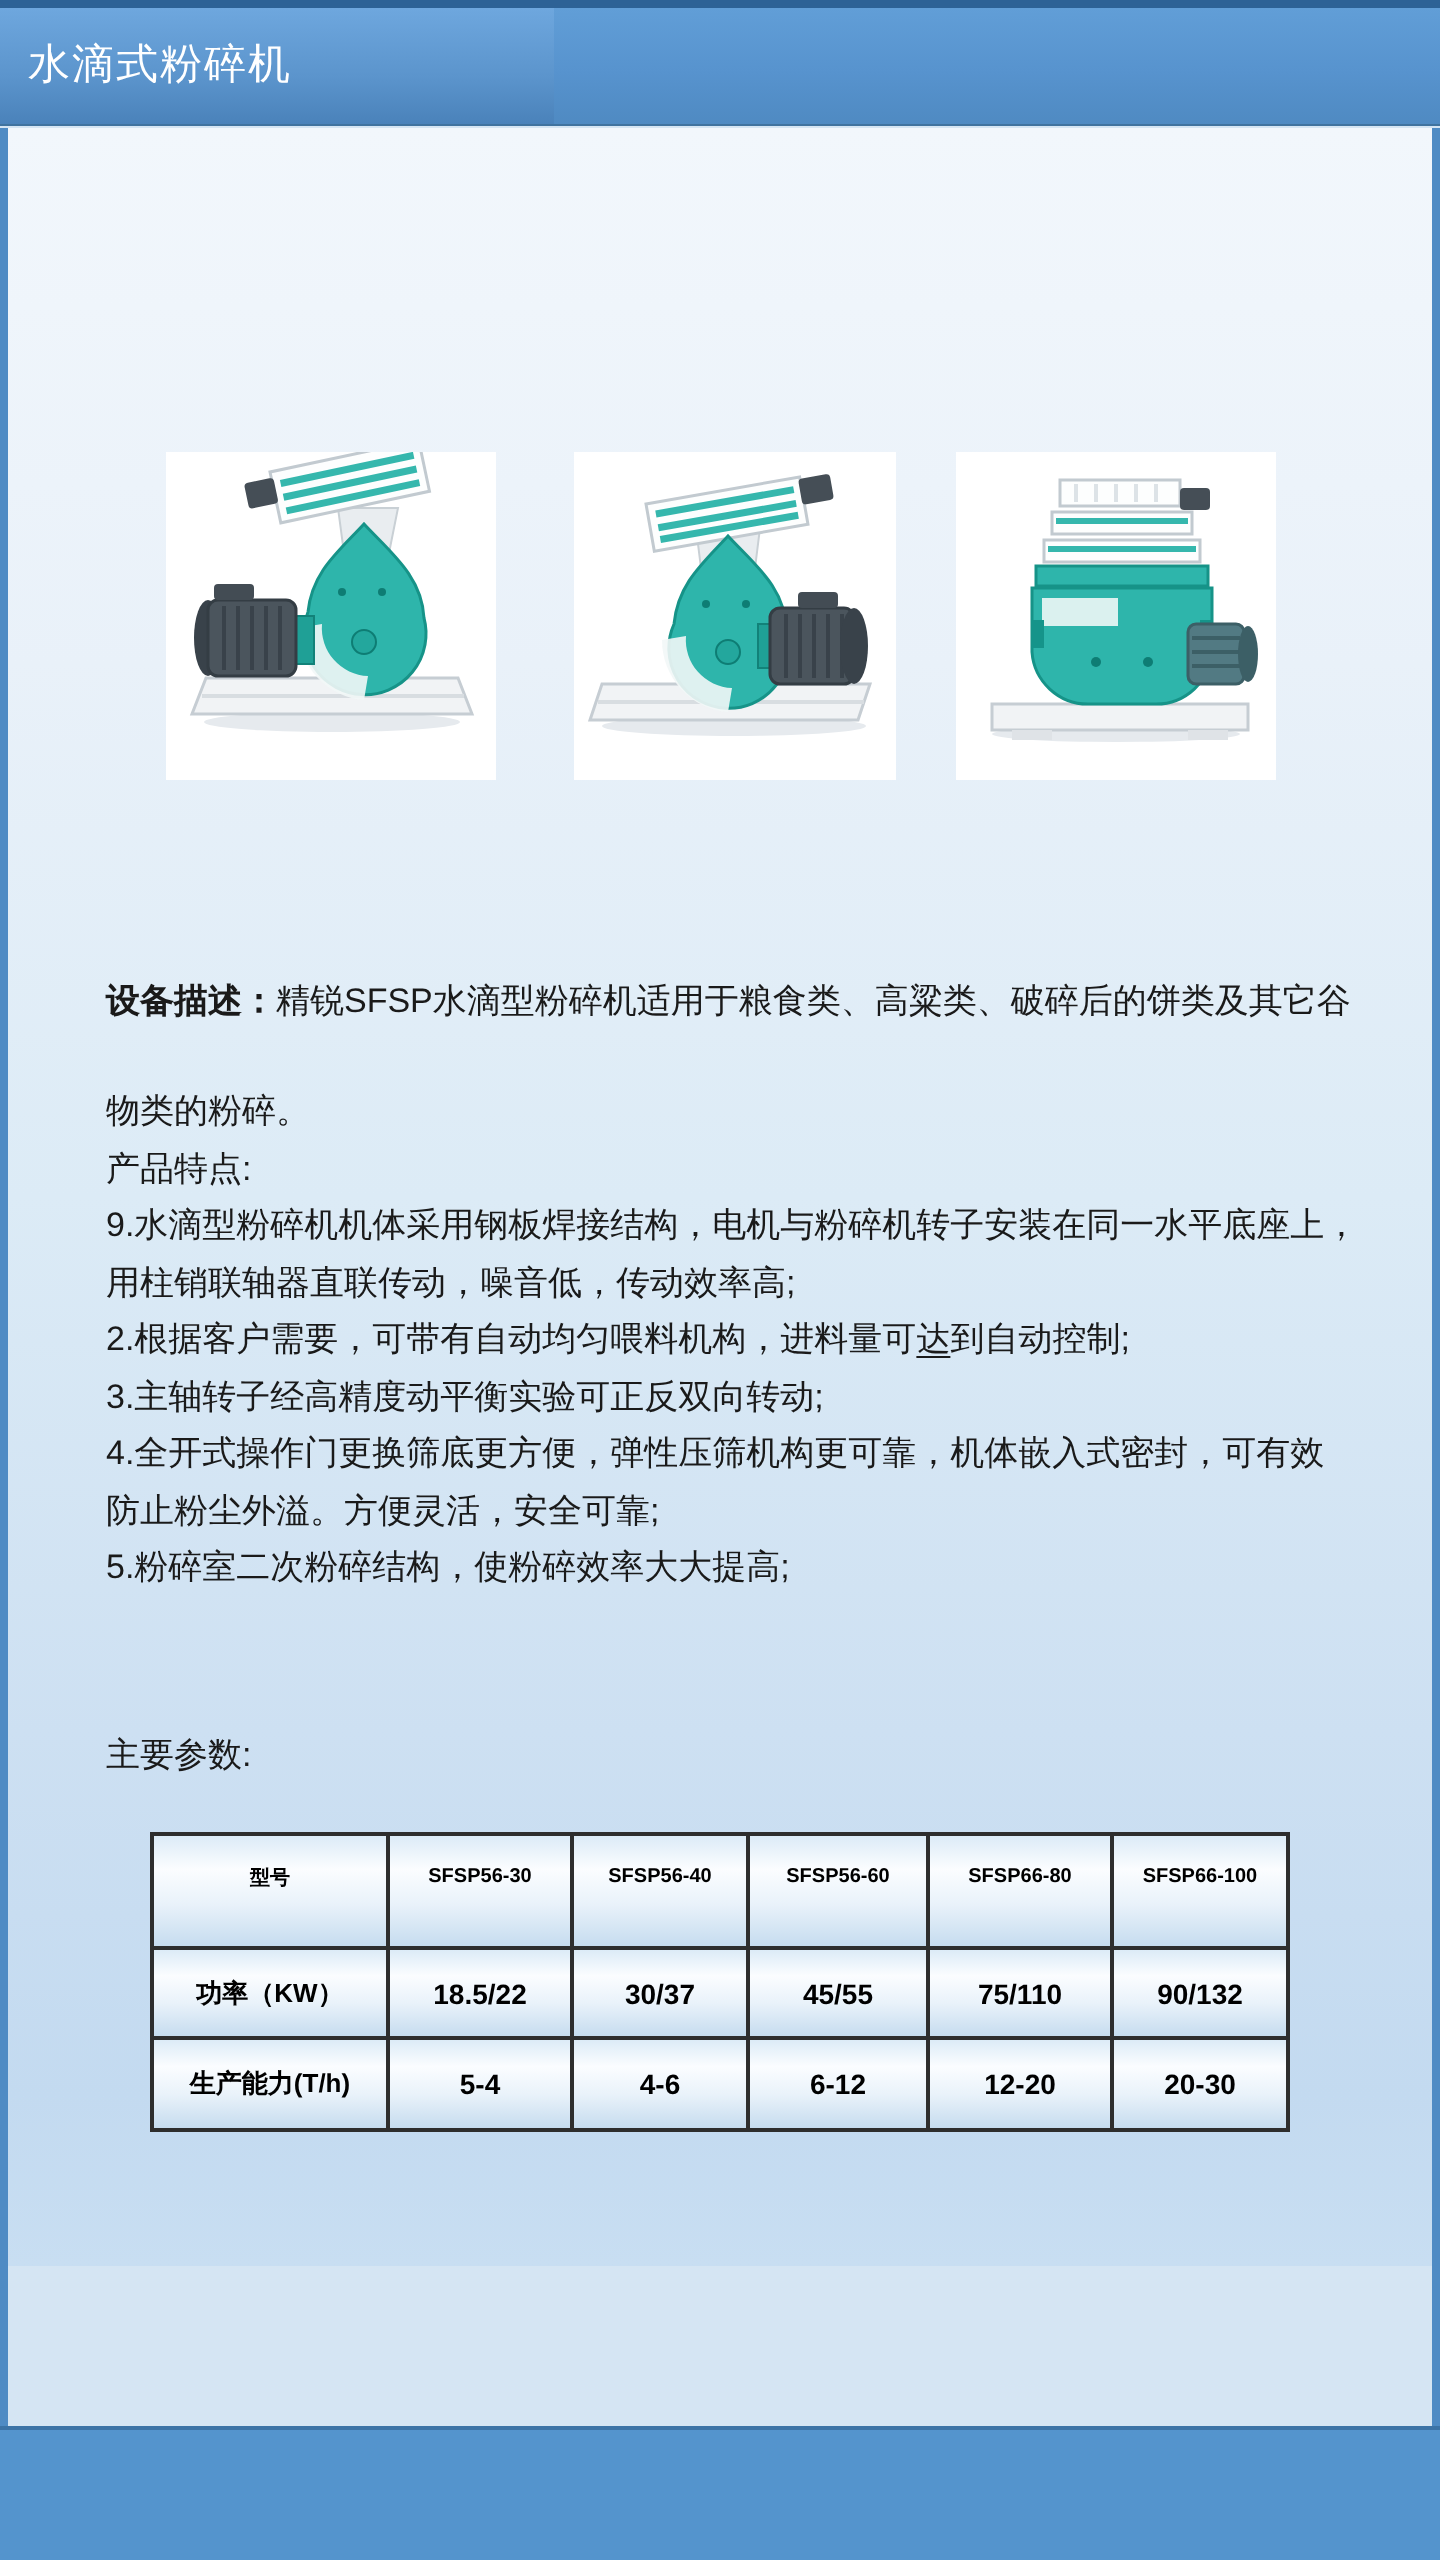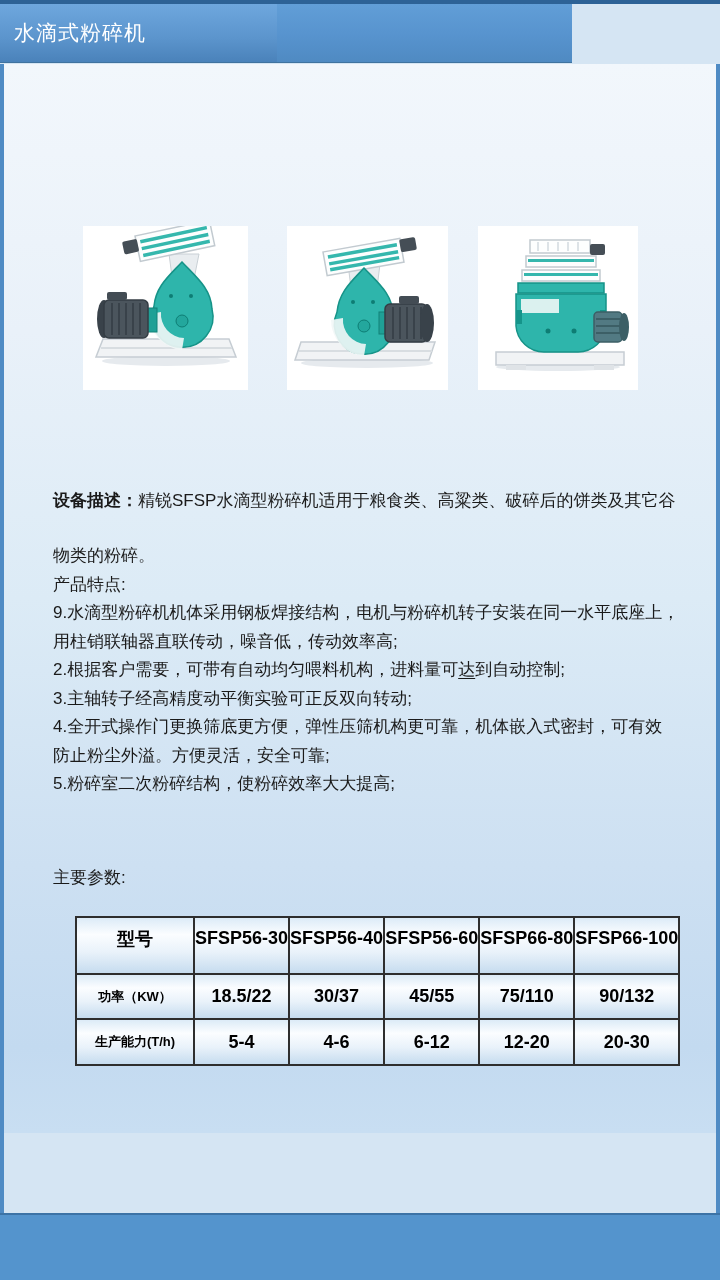--- a/index.html
+++ b/index.html
@@ -2,21 +2,21 @@
 <html><head>
 <meta charset="utf-8">
 <style>
   * { margin:0; padding:0; box-sizing:border-box; }
   html,body { width:720px; height:1280px; overflow:hidden;
     font-family:"Liberation Sans","DejaVu Sans",sans-serif; }
   .page { position:relative; width:720px; height:1280px; background:#d5e5f3; }
 
   
   .top-strip { position:absolute; left:0; top:0; width:720px; height:4px; background:#2d6296; }
-  .header { position:absolute; left:0; top:4px; width:572px; height:59px;
+  .header { position:absolute; left:0; top:4px; width:720px; height:59px;
     background:linear-gradient(180deg,#619ed7 0%,#5793ce 55%,#4f8ac2 100%);
     border-bottom:1px solid #40739f; }
   .header-tab { position:absolute; left:0; top:0; width:277px; height:100%;
     background:linear-gradient(180deg,#6ea7de 0%,#5b94cc 60%,#4a82ba 100%); }
   .page-title { position:absolute; left:14px; top:0; height:58px; line-height:58px;
     color:#ffffff; font-size:21px; letter-spacing:1px; white-space:nowrap; }
 
   
   .content { position:absolute; left:0; top:64px; width:720px; height:1069px;
     background:linear-gradient(180deg,#f2f7fc 0%,#e9f1f9 25%,#dcebf6 50%,#cde0f2 75%,#c3daf0 92%,#c8def2 100%); }
@@ -33,26 +33,26 @@
   .tline { position:absolute; left:53px; font-size:17px; color:#1a1a1a; white-space:nowrap; }
   .b { font-weight:bold; }
   .seg-link { text-decoration:underline; text-underline-offset:3px; }
 
   
   .ptable { position:absolute; left:75px; top:852px; border-collapse:collapse;
     table-layout:fixed; }
   .ptable th,.ptable td { border:2px solid #2e2e2e; text-align:center; vertical-align:middle;
     color:#000; font-weight:bold; overflow:hidden; white-space:nowrap;
     background:linear-gradient(180deg,#dcebf7 0%,#fbfdff 30%,#e9f2fa 62%,#c6dcef 100%); }
-  .ptable tr.hdr th { height:57px; padding-bottom:14px; font-size:18px; }
+  .ptable tr.hdr th { height:57px; padding-bottom:14px; font-size:10px; }
   .ptable th.model-cell { font-size:19px; }
   .ptable tr.r2 td { height:45px; }
   .ptable tr.r3 td { height:46px; }
   .ptable td.lbl { font-size:13px; }
-  .ptable td.val { font-size:18px; }
+  .ptable td.val { font-size:14px; }
 
   
   .footer { position:absolute; left:0; top:1213px; width:720px; height:67px;
     background:#5494cd; border-top:2px solid #3c73a6; }
 </style>
 </head>
 <body>
 
 <div class="page">
 

